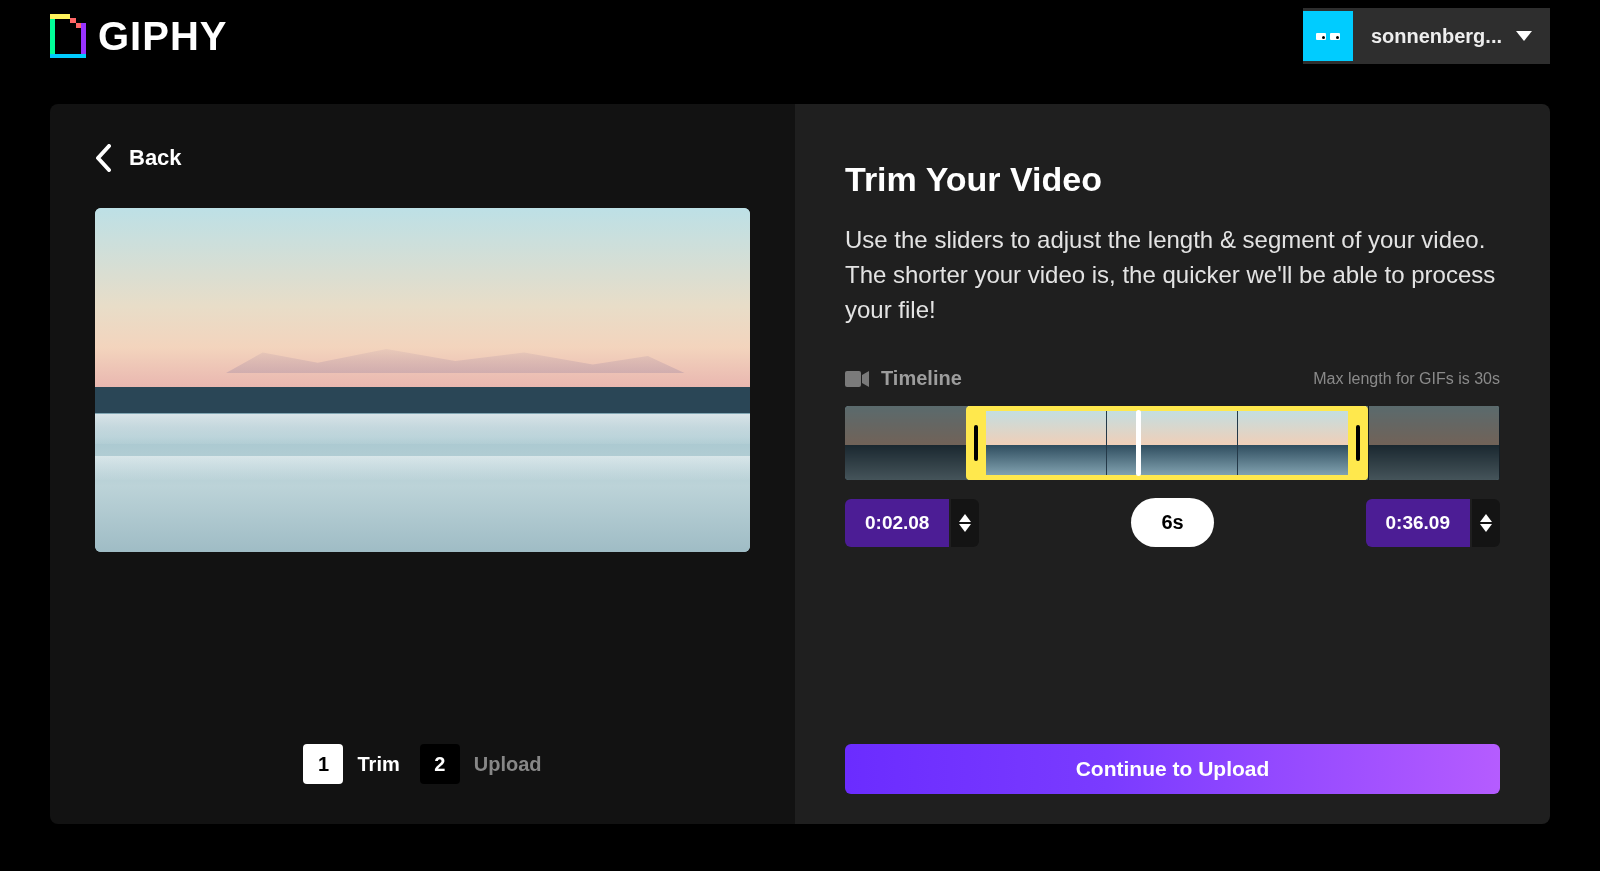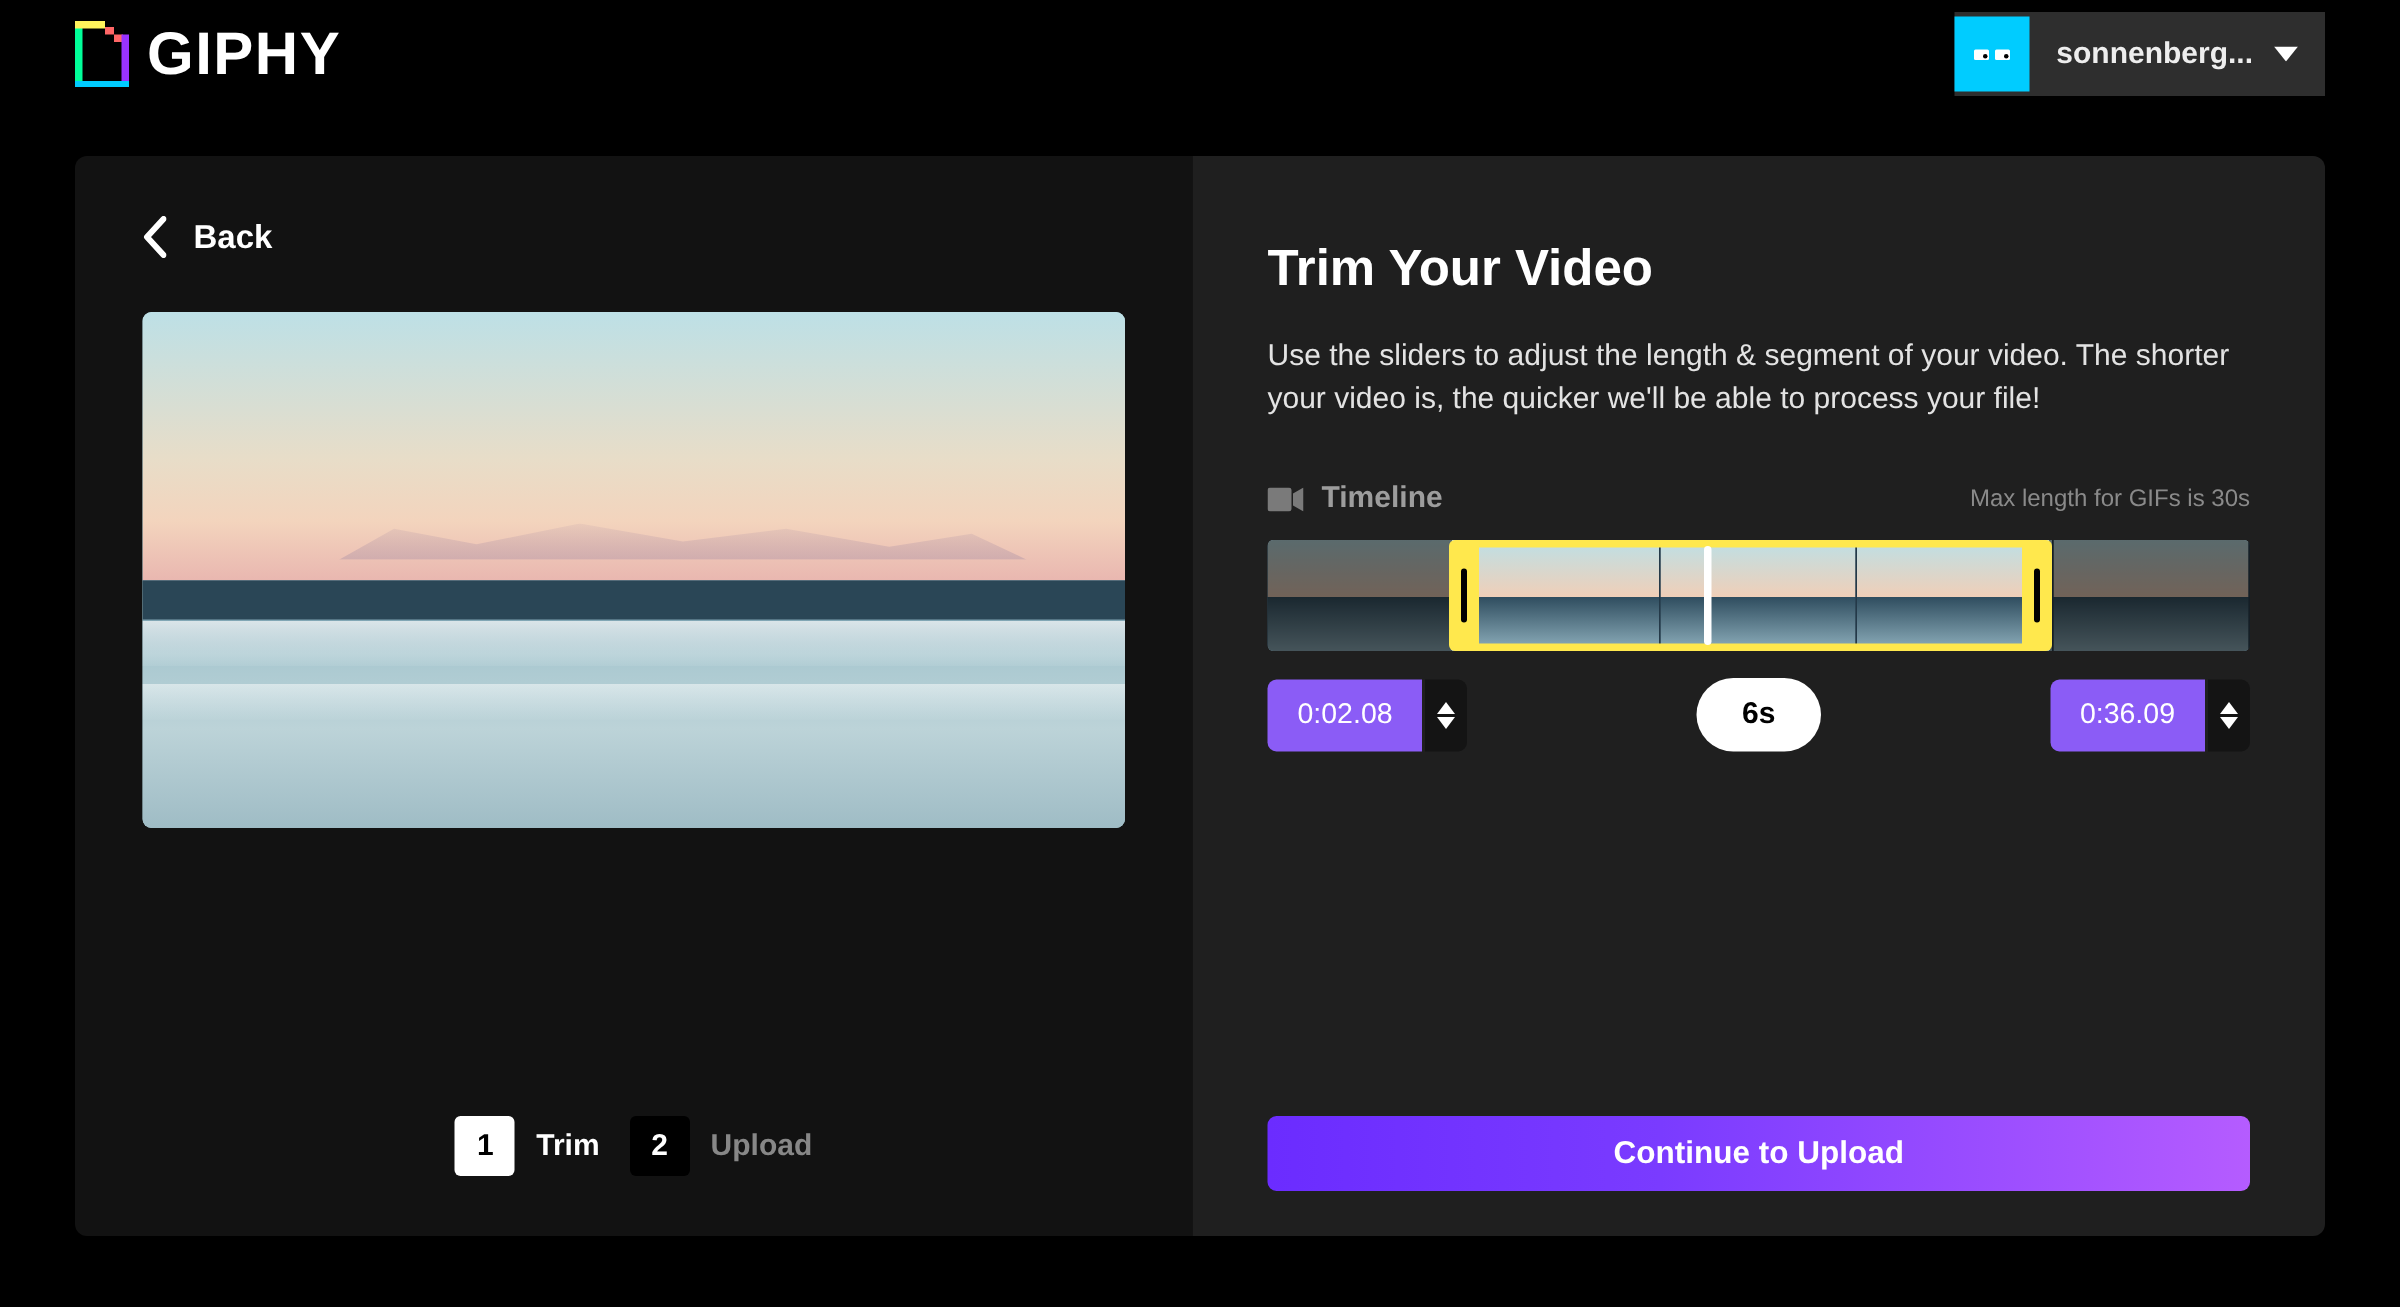--- a/index.html
+++ b/index.html
@@ -189,21 +189,21 @@
     padding: 56px 50px 30px 50px;
     display: flex;
     flex-direction: column;
   }
   .title {
     font-size: 34px;
     font-weight: 900;
     margin-bottom: 24px;
   }
   .desc {
-    font-size: 20px;
+    font-size: 24px;
     line-height: 1.45;
     color: #e3e3e3;
     margin-bottom: 40px;
   }
   .tl-header {
     display: flex;
     justify-content: space-between;
     align-items: center;
     margin-bottom: 16px;
   }
@@ -295,24 +295,24 @@
     display: flex;
     justify-content: space-between;
     align-items: center;
     margin-top: 18px;
   }
   .time-box {
     display: flex;
     align-items: stretch;
   }
   .time-val {
-    background: #8b5cf6;
+    background: #4c1d95;
     padding: 13px 20px;
     font-size: 19px;
-    font-weight: 400;
+    font-weight: 700;
     border-radius: 6px 0 0 6px;
   }
   .stepper {
     background: #141414;
     margin-left: 2px;
     border-radius: 0 6px 6px 0;
     display: flex;
     flex-direction: column;
     justify-content: center;
     padding: 4px 8px;

